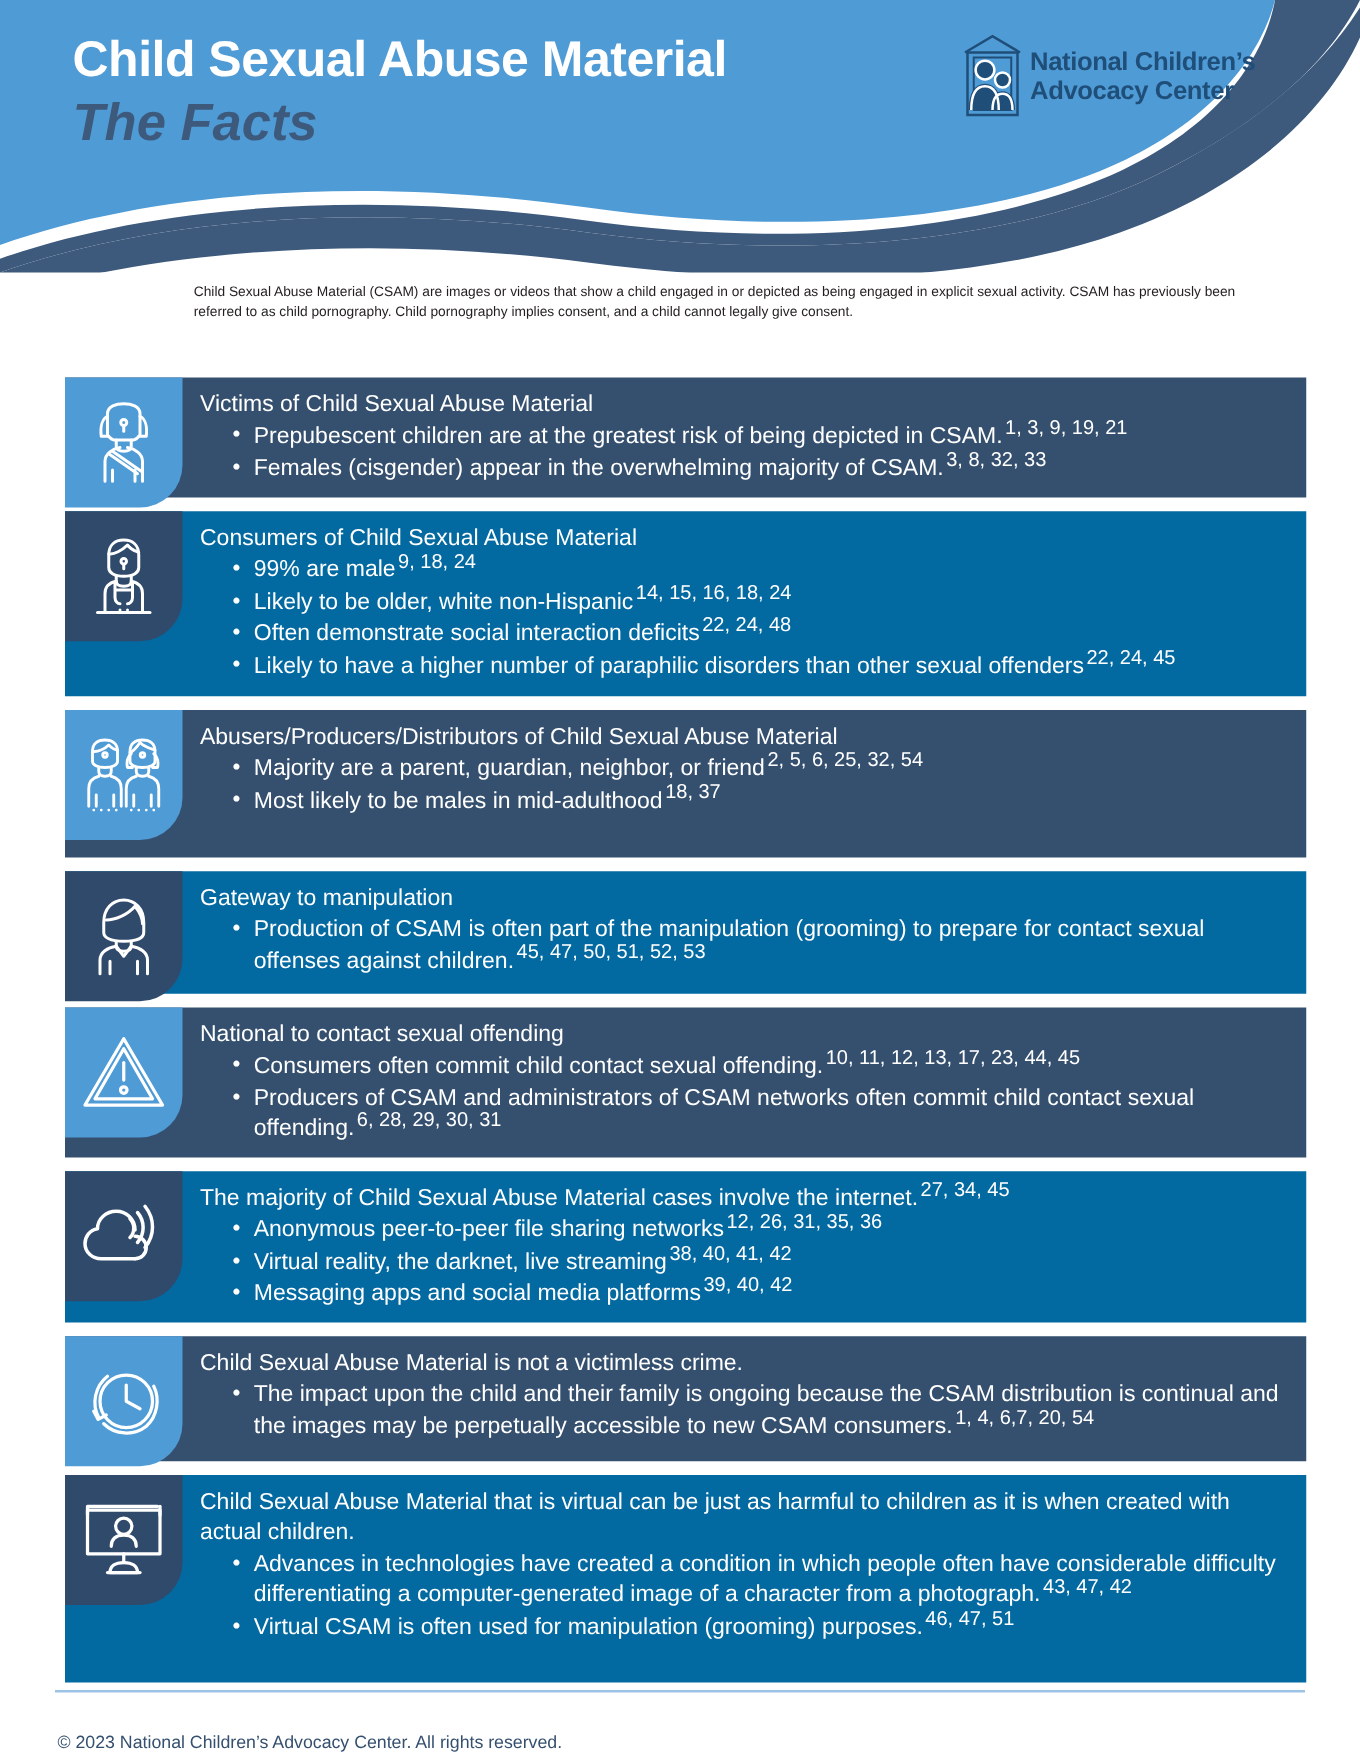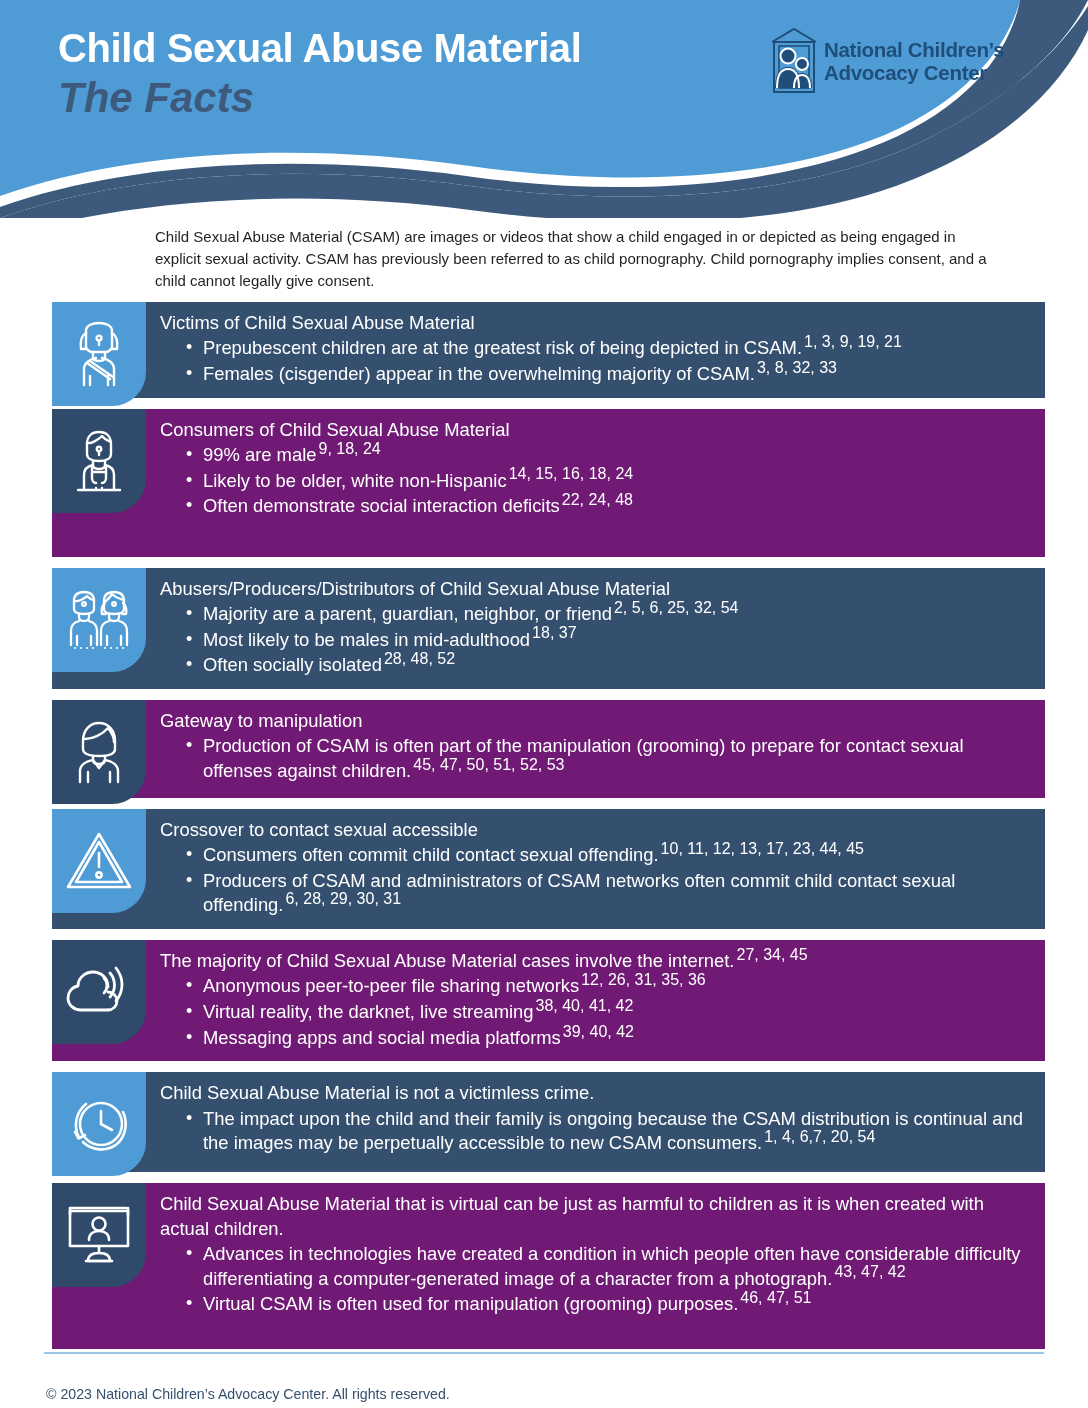--- a/index.html
+++ b/index.html
@@ -72,21 +72,21 @@
     letter-spacing: -0.3px;
     white-space: nowrap;
   }
 
   
   #intro {
     position: absolute;
     left: 155px;
     top: 226px;
     width: 845px;
-    font-size: 15px;
+    font-size: 11px;
     line-height: 1.48;
     color: #231f20;
   }
 
   
   #sections {
     position: absolute;
     left: 0;
     top: 302px;
     width: 1088px;
@@ -99,21 +99,21 @@
 
   .bar {
     position: relative;
     margin-left: 52px;
     width: 993px;
     min-height: 44px;
     padding: 9px 14px 11px 108px;
     color: #ffffff;
   }
   .section.dark  .bar { background: #35506f; }
-  .section.light .bar { background: #701a75; }
+  .section.light .bar { background: #0369a1; }
 
   .badge {
     position: absolute;
     left: 52px;
     top: 0;
     width: 94px;
     height: 104px;
     border-bottom-right-radius: 34px;
     z-index: 3;
     display: flex;
@@ -256,20 +256,21 @@
           </span>
         </div>
       </div>
       <div class="section light s2">
         <div class="bar">
           <div class="sec-title">Consumers of Child Sexual Abuse Material</div>
           <ul class="bullets">
             <li><span>99% are male</span><sup>9, 18, 24</sup></li>
             <li><span>Likely to be older, white non-Hispanic</span><sup>14, 15, 16, 18, 24</sup></li>
             <li><span>Often demonstrate social interaction deficits</span><sup>22, 24, 48</sup></li>
+            <li><span>Likely to have a higher number of paraphilic disorders than other sexual offenders</span><sup>22, 24, 45</sup></li>
           </ul>
         </div>
         <div class="badge">
           <span>
             <svg width="66" height="66" viewBox="0 0 66 66" fill="none" stroke="#fff" stroke-width="2.4" stroke-linecap="round" stroke-linejoin="round">
       <path d="M21,16 C21,8 26,4 33,4 C40,4 45,8 45,16 L45,26 C45,30 41,33 33,33 C25,33 21,30 21,26 Z"></path>
       <path d="M21,15 C25,16 32,12 36,8 C39,12 43,13 45,14"></path>
       <circle cx="33" cy="21" r="2.2"></circle>
       <path d="M33,23.5 L33,27"></path>
       <path d="M27,33 L27,37 C27,40 30,41 33,41 C36,41 39,40 39,37 L39,33"></path>
@@ -284,21 +285,20 @@
     </svg>
           </span>
         </div>
       </div>
       <div class="section dark s3">
         <div class="bar">
           <div class="sec-title">Abusers/Producers/Distributors of Child Sexual Abuse Material</div>
           <ul class="bullets">
             <li><span>Majority are a parent, guardian, neighbor, or friend</span><sup>2, 5, 6, 25, 32, 54</sup></li>
             <li><span>Most likely to be males in mid-adulthood</span><sup>18, 37</sup></li>
-            <li><span>Often socially isolated</span><sup>28, 48, 52</sup></li>
           </ul>
         </div>
         <div class="badge">
           <span>
             <svg width="70" height="62" viewBox="0 0 70 62" fill="none" stroke="#fff" stroke-width="2.3" stroke-linecap="round" stroke-linejoin="round">
       <path d="M10,12 C10,6 14,3 20,3 C26,3 30,6 30,12 L30,20 C30,23 26,25 20,25 C14,25 10,23 10,20 Z"></path>
       <path d="M10,12 C14,13 20,10 23,7 C26,10 28,11 30,11"></path>
       <circle cx="20" cy="15" r="1.8"></circle>
       <path d="M15,25 L15,28 C15,31 17,32 20,32 C23,32 25,31 25,28 L25,25"></path>
       <path d="M7,56 L7,42 C7,36 11,33 15,32"></path>
@@ -341,21 +341,21 @@
       <path d="M14,63 L14,52 C14,46 20,42 27,41"></path>
       <path d="M52,63 L52,52 C52,46 46,42 39,41"></path>
       <path d="M27,41 L33,49 L39,41"></path>
       <path d="M22,63 L22,53 M44,63 L44,53"></path>
     </svg>
           </span>
         </div>
       </div>
       <div class="section dark s5">
         <div class="bar">
-          <div class="sec-title">Crossover to contact sexual accessible</div>
+          <div class="sec-title">National to contact sexual offending</div>
           <ul class="bullets">
             <li><span>Consumers often commit child contact sexual offending.</span><sup>10, 11, 12, 13, 17, 23, 44, 45</sup></li>
             <li><span>Producers of CSAM and administrators of CSAM networks often commit child contact sexual offending.</span><sup>6, 28, 29, 30, 31</sup></li>
           </ul>
         </div>
         <div class="badge">
           <span>
             <svg width="68" height="62" viewBox="0 0 68 62" fill="none" stroke="#fff" stroke-width="2.6" stroke-linecap="round" stroke-linejoin="round">
       <path d="M34,4 L65,57 L3,57 Z"></path>
       <path d="M34,12 L57,52 L11,52 Z"></path>

